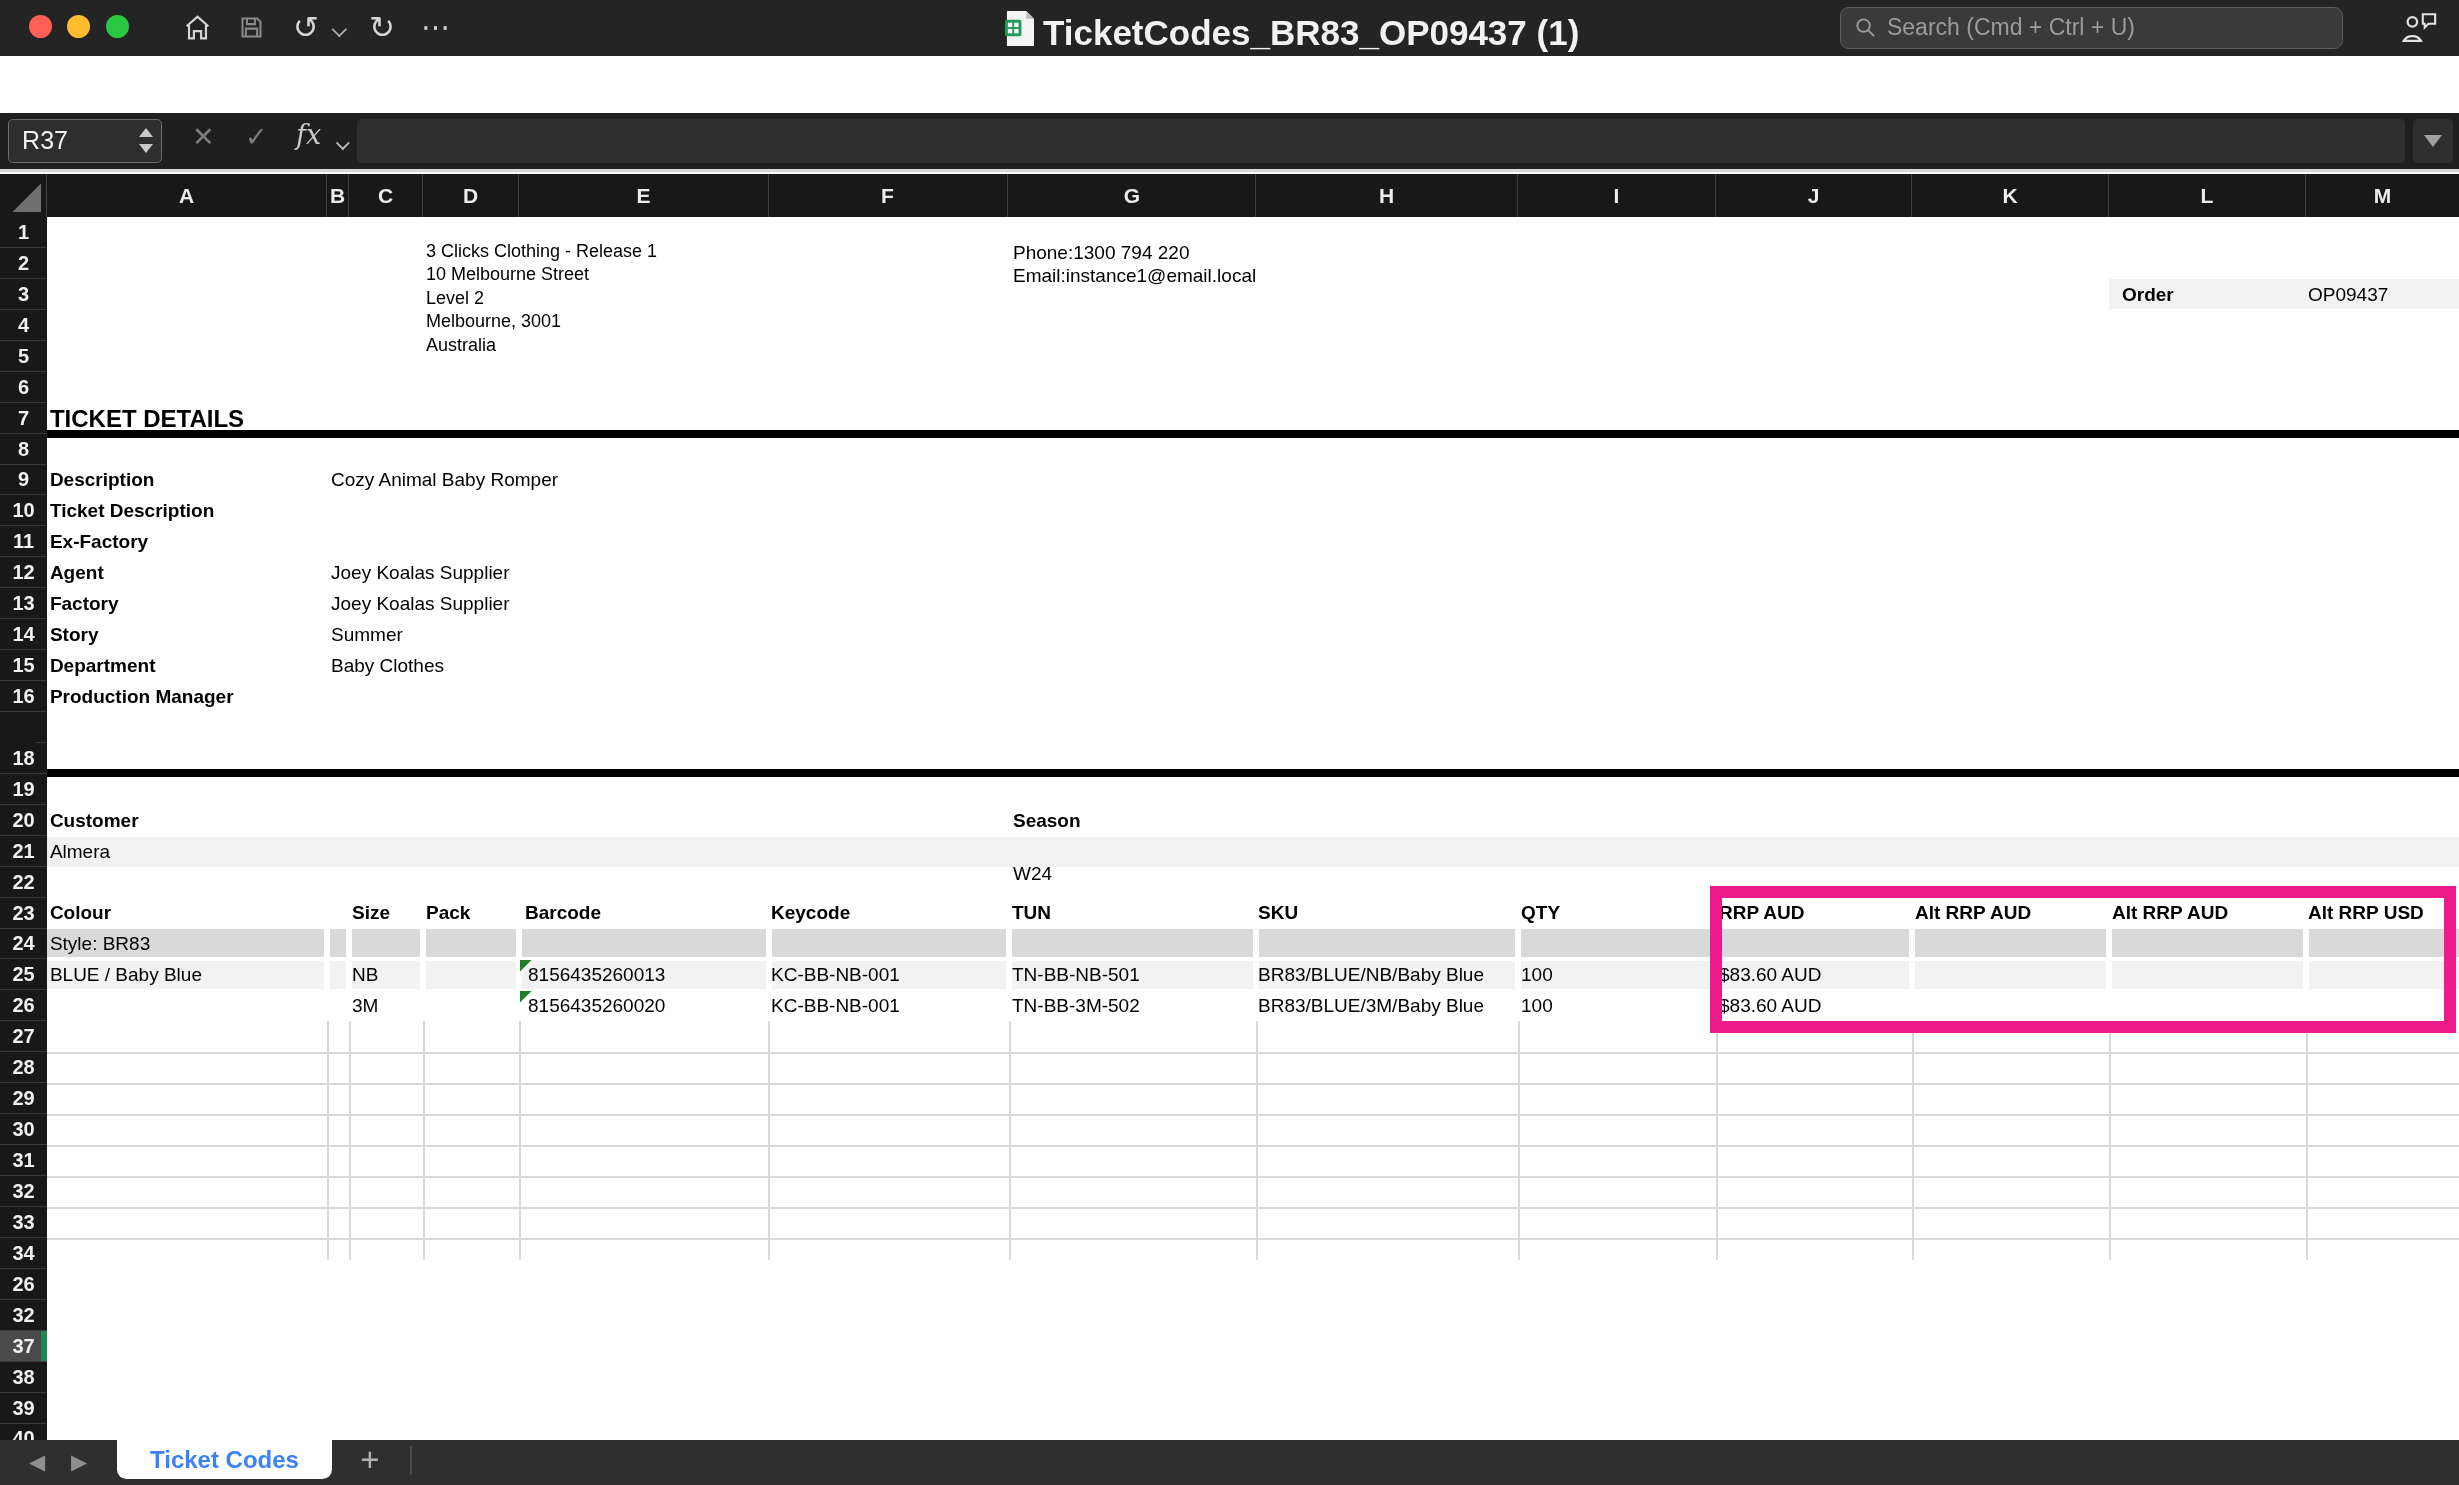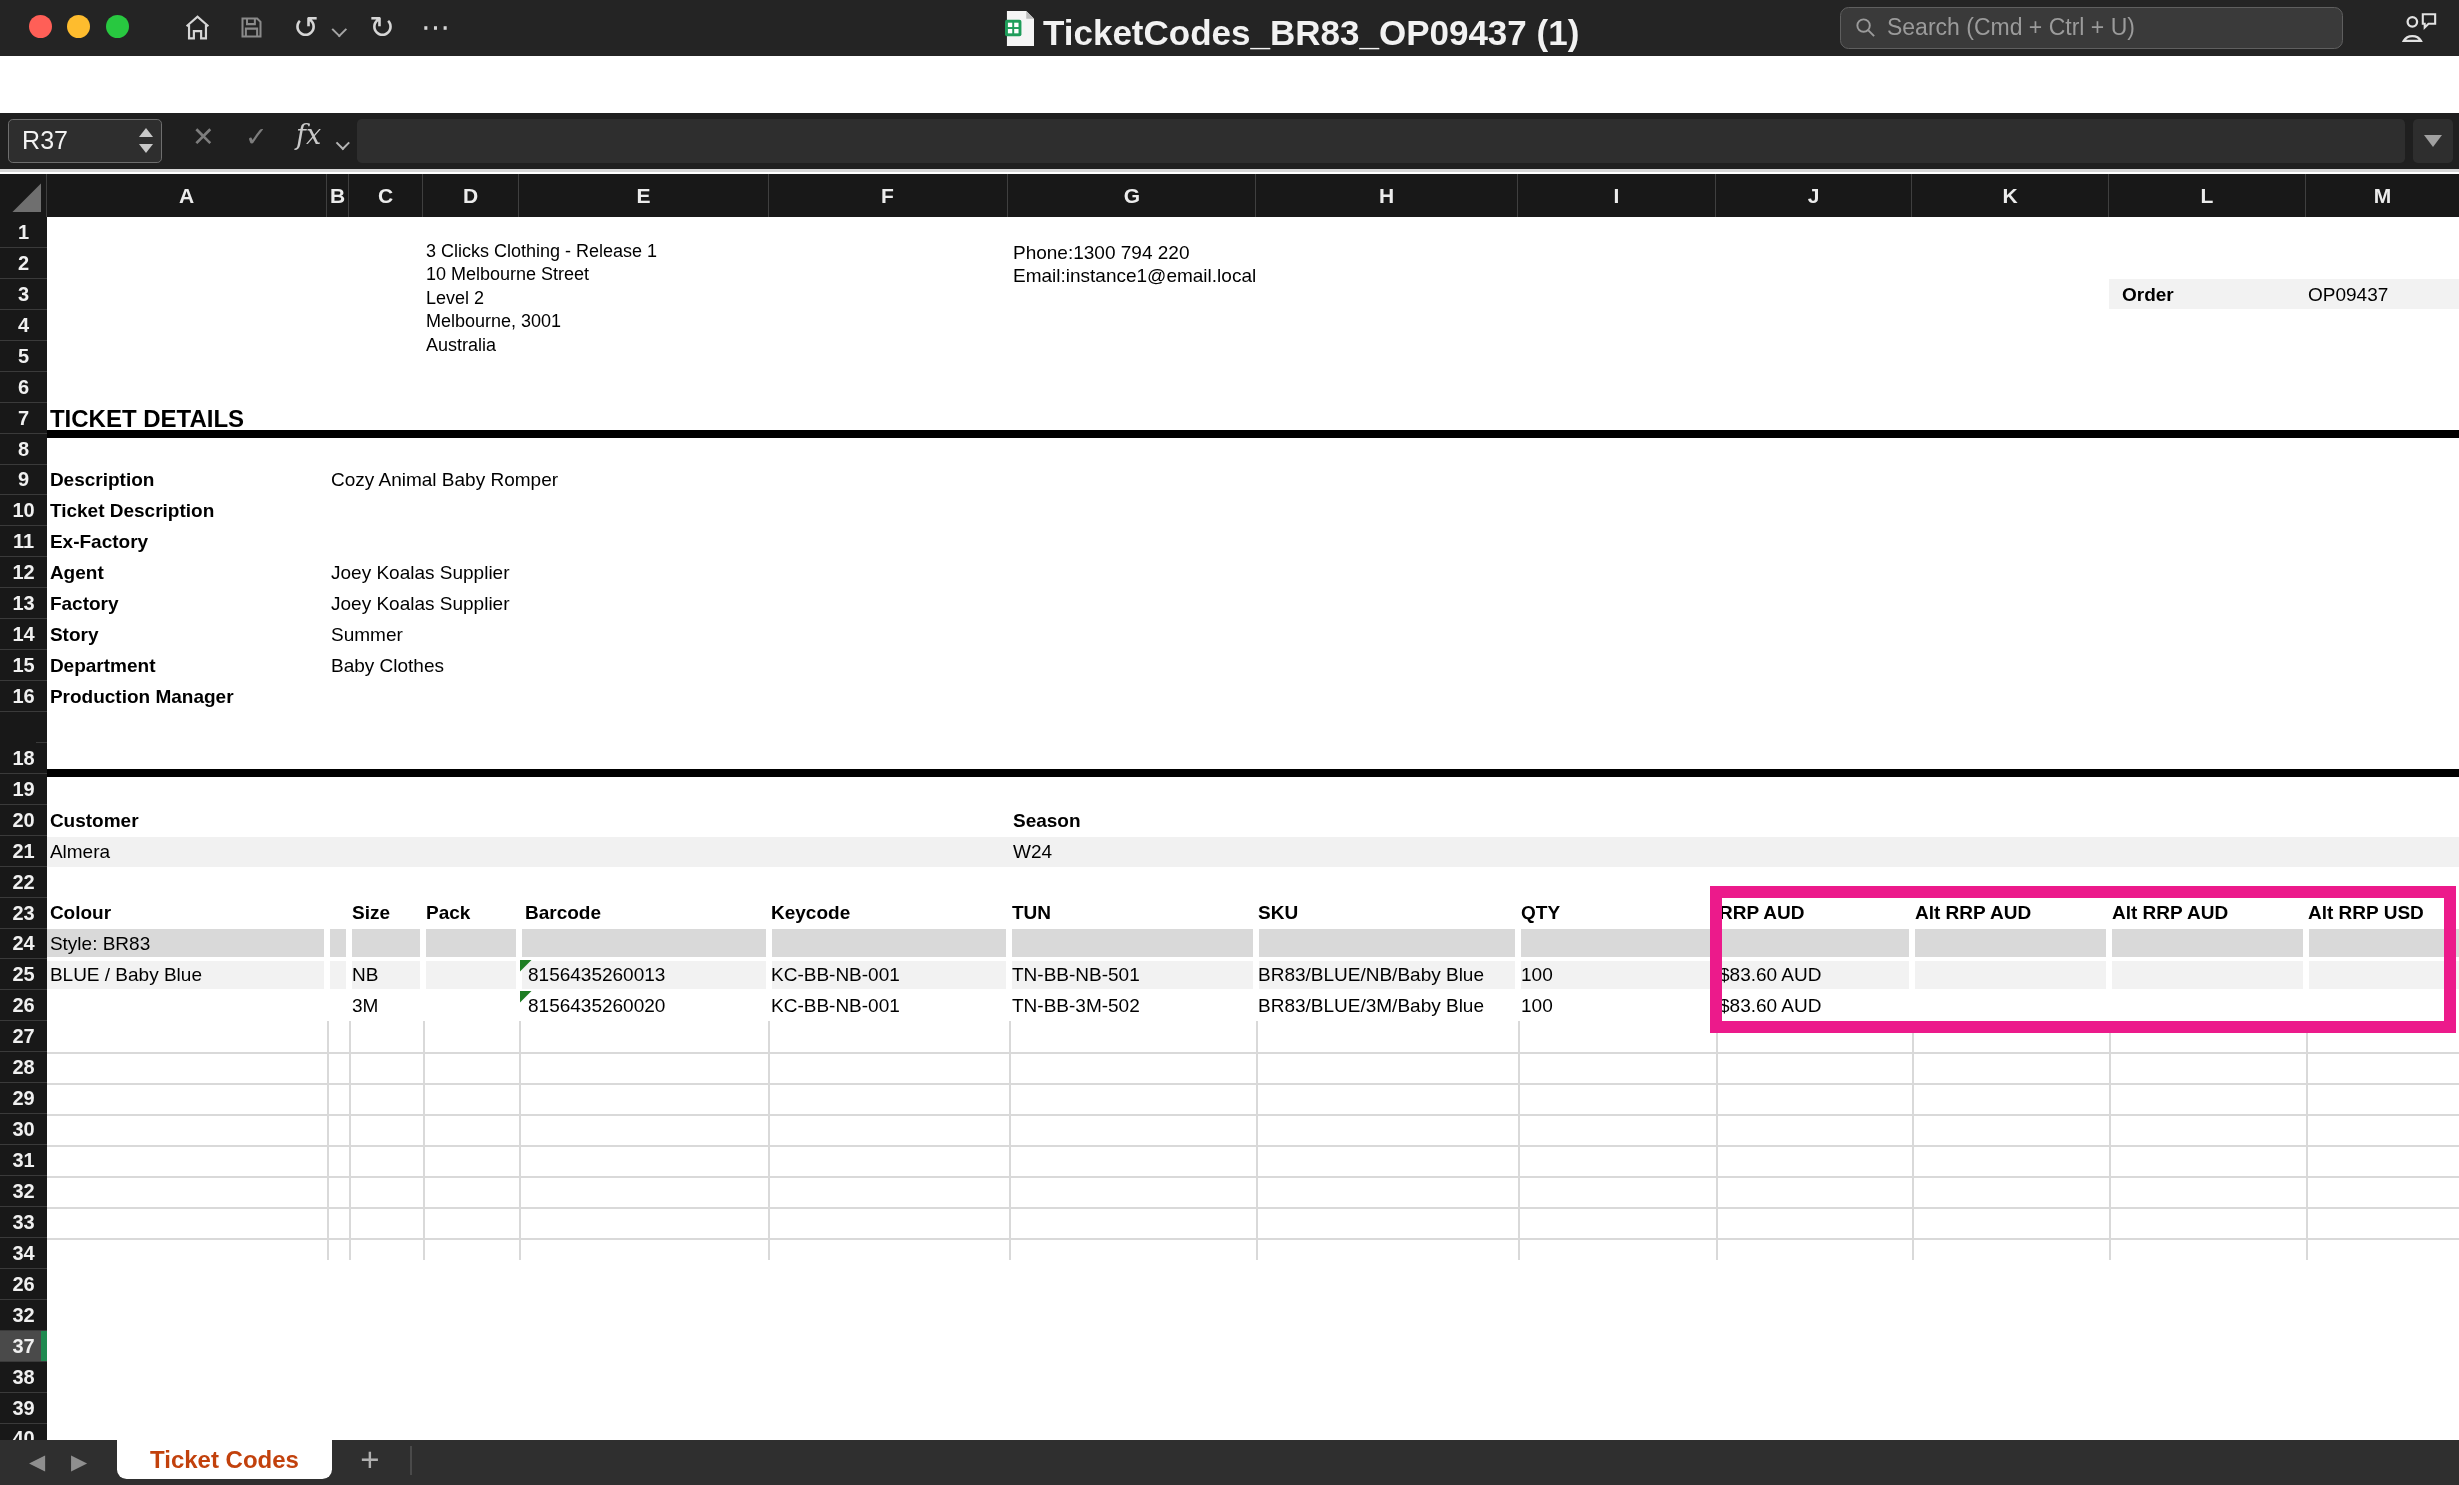--- a/index.html
+++ b/index.html
@@ -51,21 +51,21 @@
   .bandsep{position:absolute;top:0;height:100%;width:5.8px;background:#fff;}
   .blackline{position:absolute;left:0;width:2412px;height:7.7px;background:#000;}
   .cell{position:absolute;font-size:19px;color:#000;white-space:nowrap;height:23px;}
   .b{font-weight:bold;}
   .greentri{position:absolute;width:11.5px;height:11.5px;background:#1e7e23;clip-path:polygon(0 0,100% 0,0 100%);}
   #pink-box{position:absolute;left:1663px;top:669px;width:746px;height:147px;border:12.5px solid #EC1A8B;box-sizing:border-box;}
   
   #tabbar{left:0;top:1440px;width:2459px;height:45px;background:#2f2f2f;}
   .nav-arrow{top:9.6px;color:#8f8f8f;font-size:21px;}
   #sheet-tab{left:117px;top:0;width:215px;height:39px;background:#fff;border-radius:0 0 9.6px 9.6px;
-             display:flex;align-items:center;justify-content:center;color:#c2410c;font-size:24px;font-weight:bold;}
+             display:flex;align-items:center;justify-content:center;color:#3b82f6;font-size:24px;font-weight:bold;}
   #add-sheet{left:348px;top:0;width:44px;height:39px;display:flex;align-items:center;justify-content:center;color:#b0b0b0;font-size:33px;}
   #tab-divider{left:410px;top:5.8px;width:1.9px;height:29px;background:#4a4a4a;}
   .chev{display:inline-block;width:11.5px;height:11.5px;border-right:2.9px solid #b5b5b5;border-bottom:2.9px solid #b5b5b5;transform:rotate(45deg);}
   svg{display:block;}
 </style>
 </head>
 <body>
 
 <div id="app">
 
@@ -292,21 +292,21 @@
         <div class="cell b" style="left: 2.9px; top: 407px;">Story</div>
         <div class="cell" style="left: 284px; top: 407px;">Summer</div>
         <div class="cell b" style="left: 2.9px; top: 438px;">Department</div>
         <div class="cell" style="left: 284px; top: 438px;">Baby Clothes</div>
         <div class="cell b" style="left: 2.9px; top: 469px;">Production Manager</div>
       </div>
 
     <div class="cell b" style="left:2.9px;top:593px">Customer</div>
     <div class="cell" style="left:2.9px;top:624px">Almera</div>
     <div class="cell b" style="left:966px;top:593px">Season</div>
-    <div class="cell" style="left:966px;top:624px">W24</div>
+    <div class="cell" style="left:966px;top:646px">W24</div>
 
     <div id="table-header-layer">
         <div class="cell b" style="left: 2.9px; top: 685px;">Colour</div>
         <div class="cell b" style="left: 305px; top: 685px;">Size</div>
         <div class="cell b" style="left: 379px; top: 685px;">Pack</div>
         <div class="cell b" style="left: 478px; top: 685px;">Barcode</div>
         <div class="cell b" style="left: 724px; top: 685px;">Keycode</div>
         <div class="cell b" style="left: 965px; top: 685px;">TUN</div>
         <div class="cell b" style="left: 1211px; top: 685px;">SKU</div>
         <div class="cell b" style="left: 1474px; top: 685px;">QTY</div>

